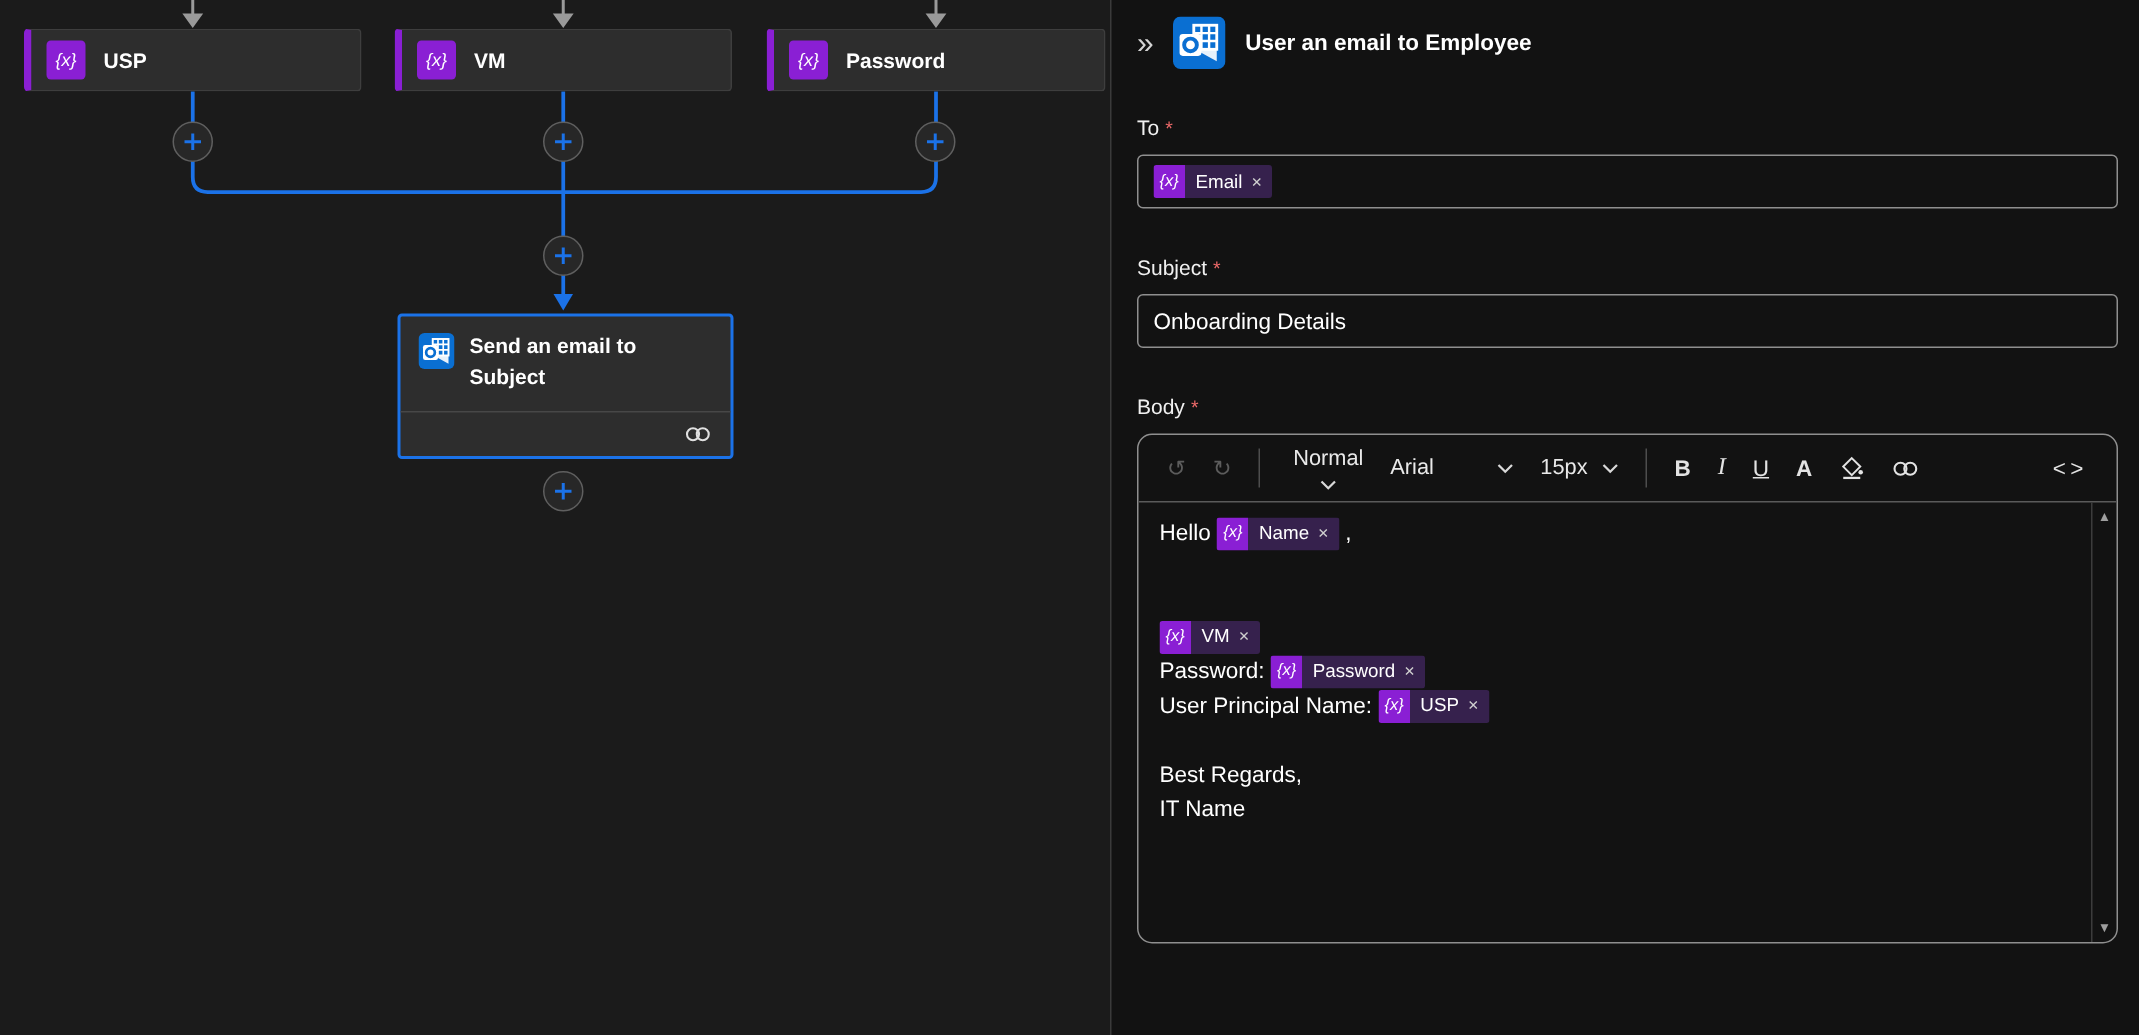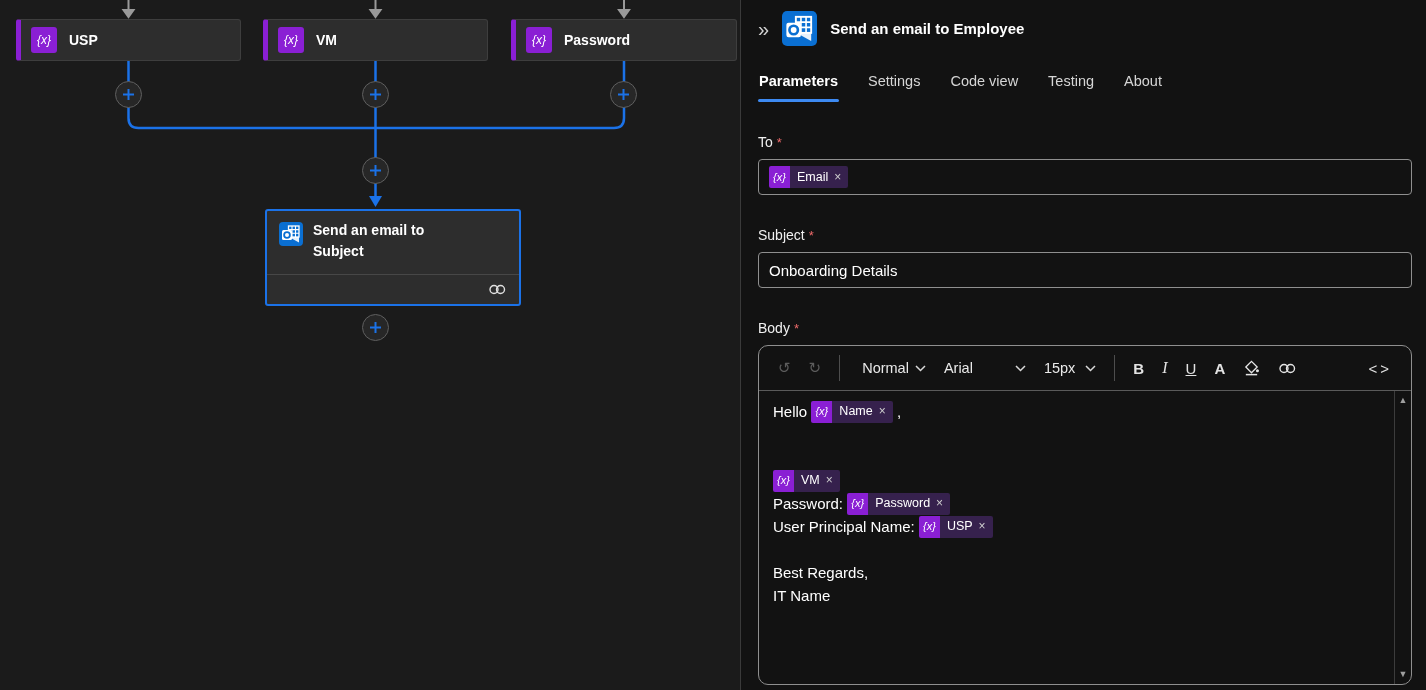--- a/index.html
+++ b/index.html
@@ -28,21 +28,21 @@
             display:flex;align-items:center;gap:12px;padding:0 10px;cursor:pointer;}
   .var-badge{width:26px;height:26px;border-radius:3px;background:var(--accent-purple);
              color:#fff;font-style:italic;font-size:12px;display:flex;
              align-items:center;justify-content:center;flex:none;}
   .var-label{font-weight:bold;font-size:14px;color:#fff;}
 
   .plus-btn{position:absolute;width:27px;height:27px;border-radius:50%;
             background:#272727;border:1px solid #5f5f5f;box-sizing:border-box;
             display:flex;align-items:center;justify-content:center;cursor:pointer;}
 
-  .action-node{position:absolute;left:265px;top:209px;width:256px;height:97px;
+  .action-node{position:absolute;left:265px;top:209px;width:224px;height:97px;
                box-sizing:border-box;background:var(--node-bg);
                border:2px solid var(--accent-blue);border-radius:3px;
                display:flex;flex-direction:column;cursor:pointer;}
   .an-main{flex:1;display:flex;gap:10px;padding:9px 12px;}
   .an-icon{width:24px;height:24px;flex:none;margin-top:2px;}
   .an-title{font-weight:bold;font-size:14px;line-height:21px;color:#fff;}
   .an-footer{height:29px;border-top:1px solid #474747;display:flex;
              align-items:center;justify-content:flex-end;padding:0 12px;}
 
   
@@ -79,21 +79,21 @@
   .body-box{margin-top:8px;height:340px;box-sizing:border-box;border:1px solid #8f8f8f;
             border-radius:10px;display:flex;flex-direction:column;overflow:hidden;}
   .rt-toolbar{height:44px;min-height:44px;border-bottom:1px solid #5a5a5a;
               display:flex;align-items:center;padding:0 14px;gap:8px;}
   .tb-btn{display:flex;align-items:center;gap:6px;color:#e3e3e3;font-size:15px;
           padding:4px 5px;cursor:pointer;background:none;border:none;
           font-family:"Liberation Sans",sans-serif;}
   .tb-btn.disabled{color:#5c5c5c;cursor:default;}
   .tb-sep{width:1px;height:26px;background:#4d4d4d;margin:0 5px;flex:none;}
   .dd{font-size:14.5px;color:#e9e9e9;}
-  .dd-normal{margin-left:4px;}
+  .dd-normal{margin-left:4px;flex-direction:column;}
   .dd-font .dd-chev{margin-left:36px;}
   .dd-size .dd-chev{margin-left:4px;}
   .fmt-b{font-weight:bold;}
   .fmt-i{font-style:italic;font-family:"Liberation Serif",serif;font-size:16px;}
   .fmt-u{text-decoration:underline;}
   .fmt-a{font-weight:bold;}
   .tb-spacer{flex:1;}
   .fmt-code{letter-spacing:3px;font-size:15px;color:#e3e3e3;}
 
   .rt-content{flex:1;position:relative;padding:9px 30px 9px 14px;font-size:15px;
@@ -201,30 +201,23 @@
     <div class="p-header">
       <span class="collapse-btn">»</span>
       <svg class="p-icon" viewBox="0 0 24 24">
         <rect width="24" height="24" rx="3.5" fill="#0a6fd2"></rect>
         <rect x="9.5" y="4" width="10.5" height="11" fill="none" stroke="#fff" stroke-width="1.3"></rect>
         <path d="M13 4 V15 M16.5 4 V15 M9.5 7.6 H20 M9.5 11.2 H20" stroke="#fff" stroke-width="1.1" fill="none"></path>
         <path d="M10 15 L20 20.5 L20 15 Z" fill="#fff" opacity="0.9"></path>
         <rect x="3" y="8" width="10" height="10" rx="1.5" fill="#fff"></rect>
         <circle cx="8" cy="13" r="2.9" fill="none" stroke="#0a6fd2" stroke-width="1.8"></circle>
       </svg>
-      <span class="p-title">Send an email to Employee</span>
-    </div>
-
-    <div class="tabs">
-      <div class="tab active">Parameters</div>
-      <div class="tab">Settings</div>
-      <div class="tab">Code view</div>
-      <div class="tab">Testing</div>
-      <div class="tab">About</div>
-    </div>
+      <span class="p-title">User an email to Employee</span>
+    </div>
+
 
     <div class="field">
       <div>
         <span class="f-label">To</span><span class="req">*</span>
       </div>
       <div class="input">
         <span class="token">
           <span class="token-x">{x}</span>
           <span class="token-body">
               <span>Email</span>

